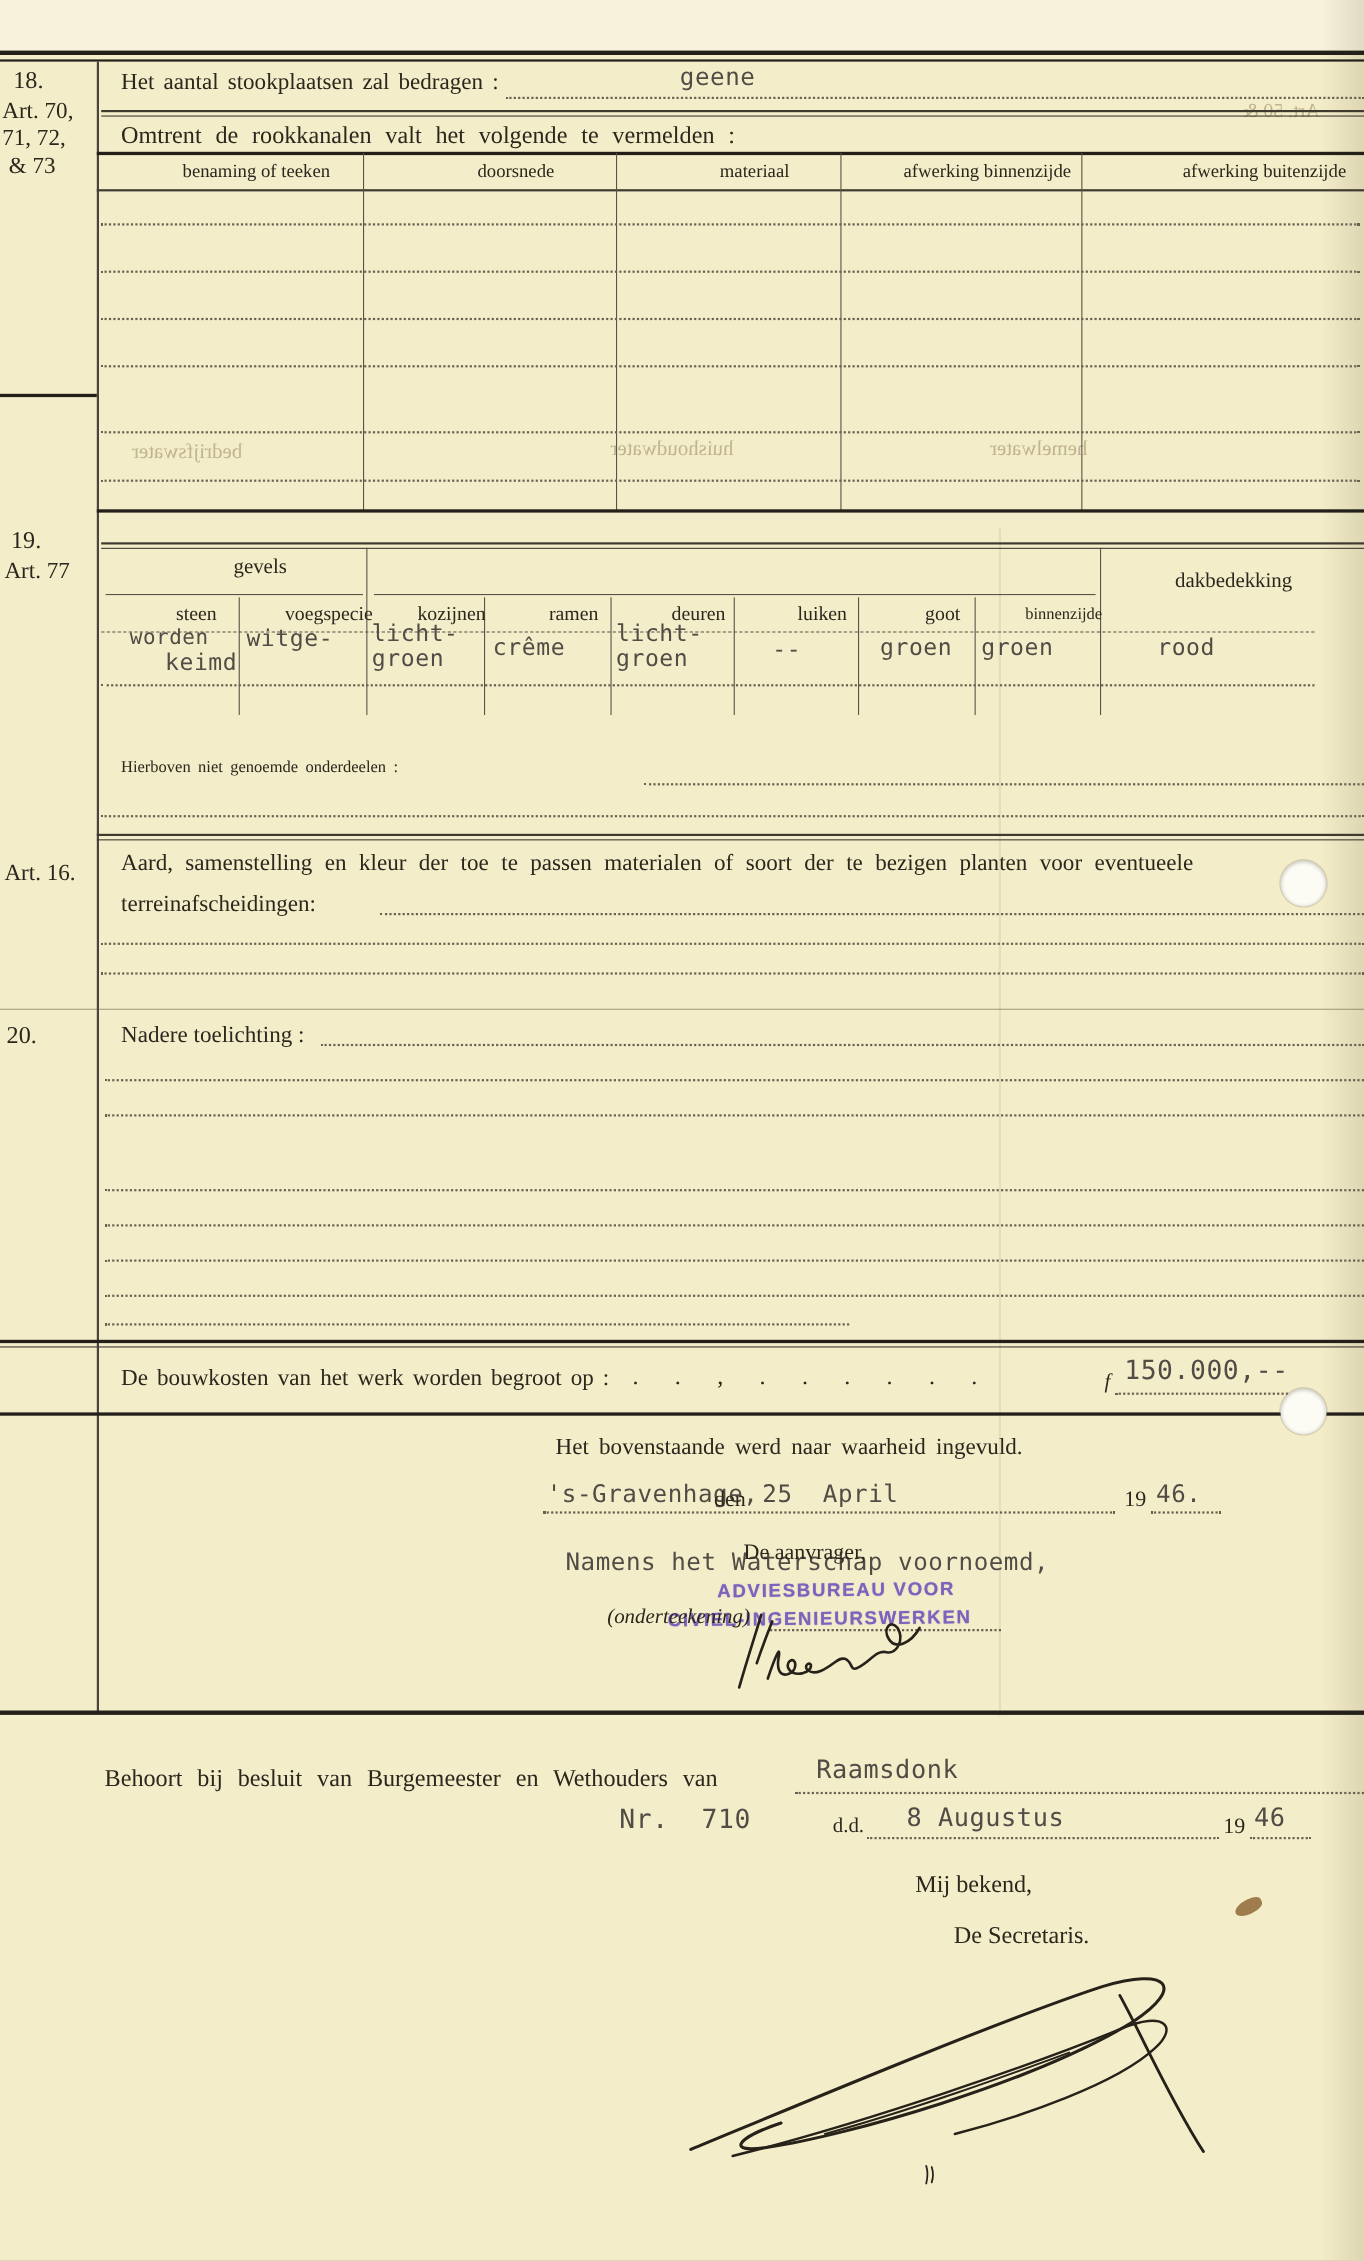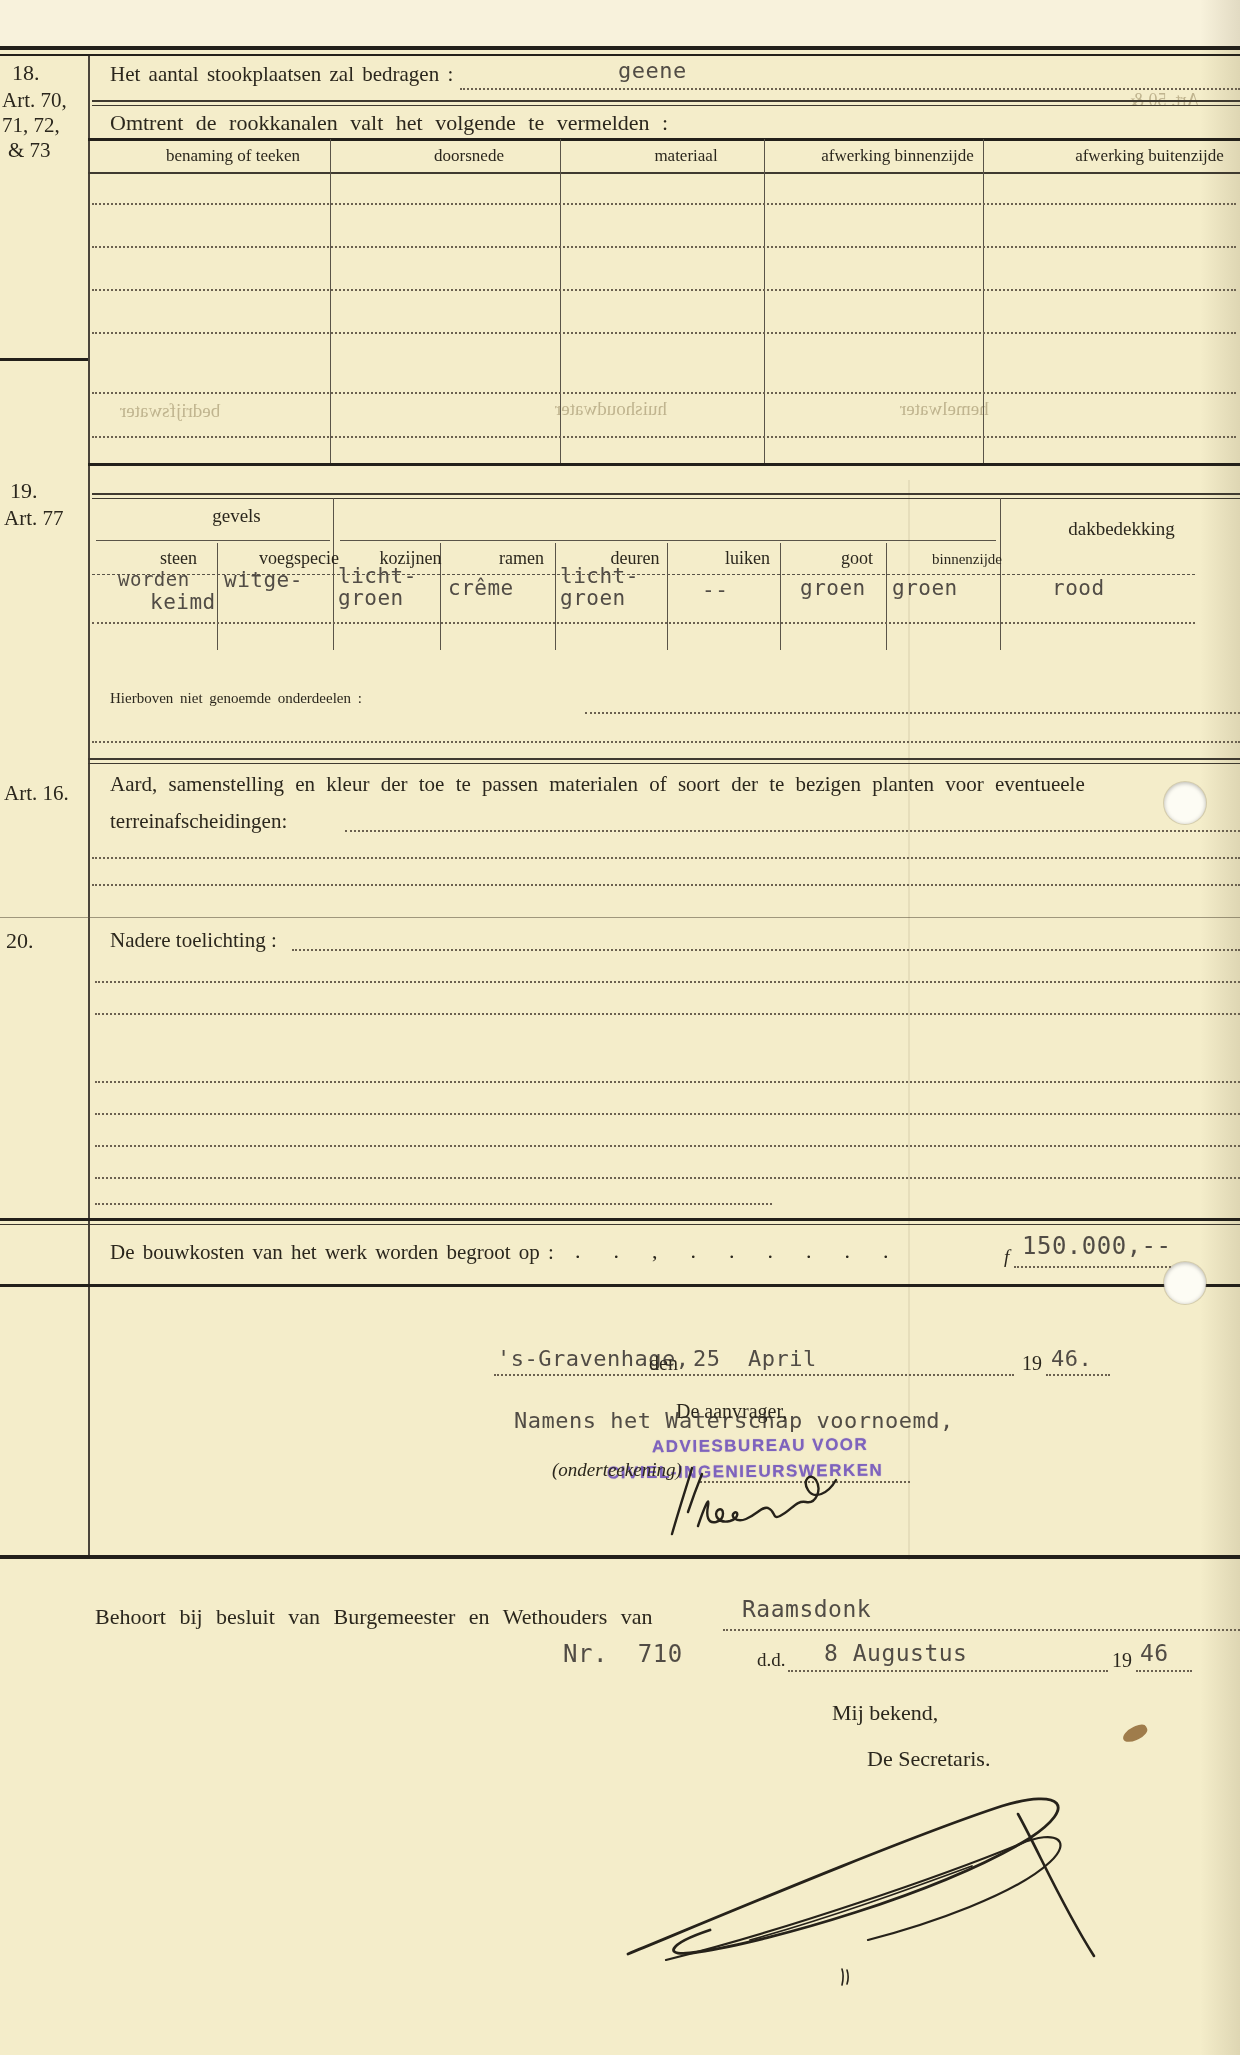--- a/index.html
+++ b/index.html
@@ -143,20 +143,21 @@
   <div class="abs hl" style="left:0;top:1218px;width:1240px;height:3px;"></div>
   <div class="abs hlm" style="left:0;top:1224px;width:1240px;height:1px;"></div>
   <div class="abs ps" style="left:110px;top:1240px;font-size:21px;word-spacing:3px;">De bouwkosten van het werk worden begroot op :</div>
   <div class="abs ps" style="left:575px;top:1238px;font-size:22px;white-space:pre;">.      .      ,      .      .      .      .      .      .</div>
   <div class="abs ps it" style="left:1004px;top:1246px;font-size:19px;">f</div>
   <div class="abs dot" style="left:1014px;top:1266px;width:176px;"></div>
   <div class="abs tw" style="left:1022px;top:1232px;font-size:24px;">150.000,--</div>
   <div class="abs hl" style="left:0;top:1284px;width:1240px;height:3px;"></div>
   <div class="abs hole" style="left:1164px;top:1262px;"></div>
 
+  <div class="abs ps" style="left:505px;top:1303px;font-size:21px;word-spacing:4px;">Het bovenstaande werd naar waarheid ingevuld.</div>
   <div class="abs dot" style="left:494px;top:1374px;width:520px;"></div>
   <div class="abs tw" style="left:497px;top:1346px;font-size:22px;">'s-Gravenhage,</div>
   <div class="abs ps" style="left:649px;top:1352px;font-size:20px;">den</div>
   <div class="abs tw" style="left:693px;top:1346px;font-size:22px;">25  April</div>
   <div class="abs ps" style="left:1022px;top:1352px;font-size:20px;">19</div>
   <div class="abs dot" style="left:1046px;top:1374px;width:64px;"></div>
   <div class="abs tw" style="left:1051px;top:1346px;font-size:22px;">46.</div>
 
   <div class="abs ps" style="left:676px;top:1400px;font-size:20px;z-index:3;">De aanvrager,</div>
   <div class="abs tw" style="left:514px;top:1408px;font-size:22px;z-index:2;">Namens het Waterschap voornoemd,</div>

